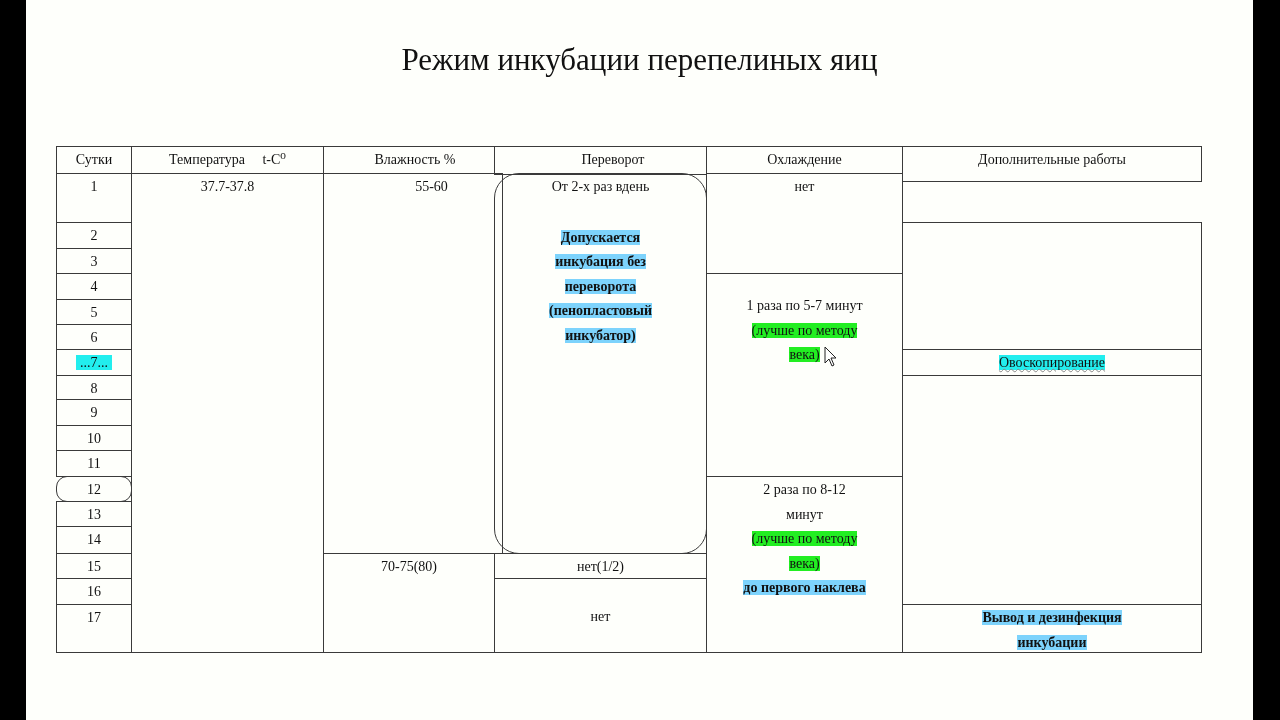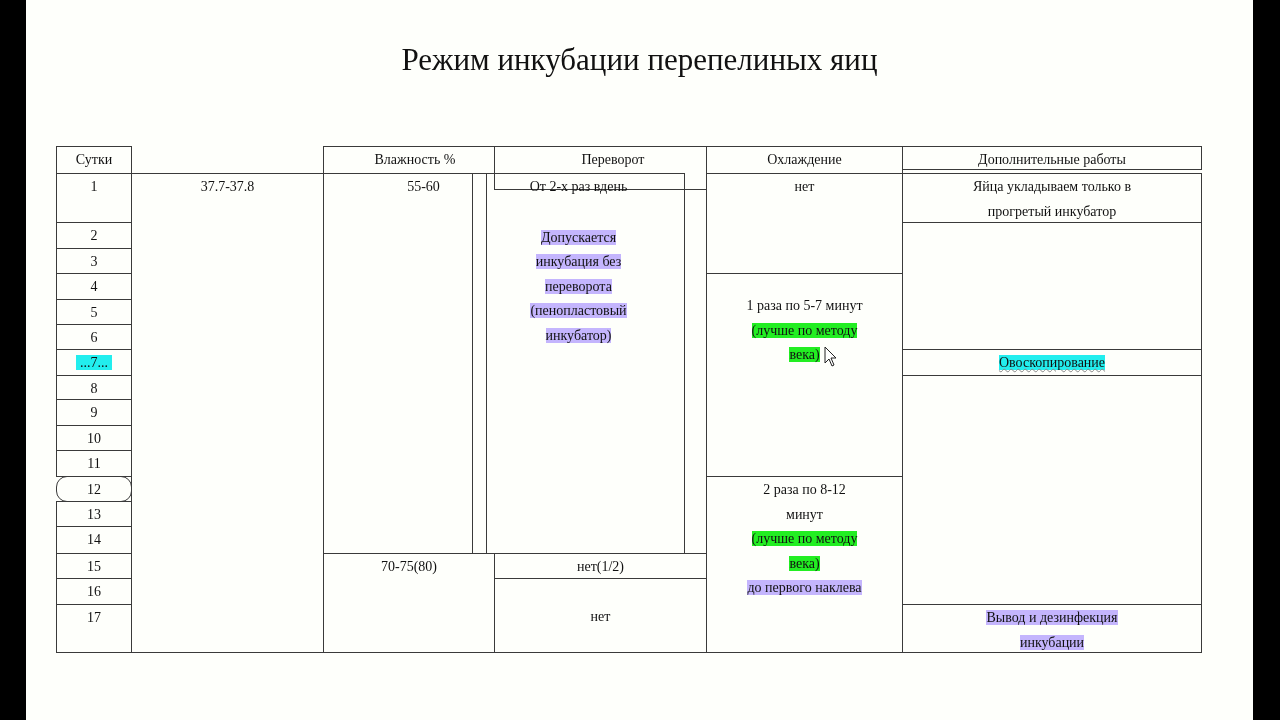--- a/index.html
+++ b/index.html
@@ -16,39 +16,40 @@
     font-size: 31px; color: #111;
   }
   .tbl {
     position: absolute; left: 30px; top: 146px; width: 1146px; height: 507px;
   }
   .cell {
     position: absolute; box-sizing: border-box; border: 1px solid #3a3a3a;
     text-align: center; font-size: 14px; color: #111; line-height: 24.5px;
     padding-top: 1px;
   }
-  .hl-y { background: #c4b5fd; }
+  .hl-y { background: #7dd3fc; font-weight: bold; }
   .hl-g { background: #22ee22; }
   .hl-c { background: #22eeee; }
   .sq { text-decoration: underline wavy #888; text-decoration-thickness: 1px; }
   .cursor { position: absolute; left: 824px; top: 346px; width: 14px; height: 22px; }
 </style>
 </head>
 <body>
 
 <div class="page">
   <div class="title">Режим инкубации перепелиных яиц</div>
 
   <div class="tbl">
 
     <div class="cell" style="left:0;top:0;width:76px;height:28px;">Сутки</div>
+    <div class="cell" style="left:75px;top:0;width:193px;height:28px;white-space:pre;">Температура     t-C⁰</div>
     <div class="cell" style="left:267px;top:0;width:172px;height:28px;padding-left:12px;">Влажность %</div>
-    <div class="cell" style="left:438px;top:0;width:213px;height:44px;padding-left:25px;">Переворот</div>
+    <div class="cell" style="left:438px;top:0;width:213px;height:29px;padding-left:25px;">Переворот</div>
     <div class="cell" style="left:650px;top:0;width:197px;height:28px;">Охлаждение</div>
-    <div class="cell" style="left:846px;top:0;width:300px;height:24px;">Дополнительные работы</div>
+    <div class="cell" style="left:846px;top:0;width:300px;height:36px;">Дополнительные работы</div>
 
     <div class="cell" style="left:0;top:27px;width:76px;height:50px;">1</div>
     <div class="cell" style="left:0;top:76px;width:76px;height:27px;">2</div>
     <div class="cell" style="left:0;top:102px;width:76px;height:26px;">3</div>
     <div class="cell" style="left:0;top:127px;width:76px;height:27px;">4</div>
     <div class="cell" style="left:0;top:153px;width:76px;height:26px;">5</div>
     <div class="cell" style="left:0;top:178px;width:76px;height:26px;">6</div>
     <div class="cell" style="left:0;top:203px;width:76px;height:27px;"><span class="hl-c" style="padding:0 4px;">...7...</span></div>
     <div class="cell" style="left:0;top:229px;width:76px;height:25px;">8</div>
     <div class="cell" style="left:0;top:253px;width:76px;height:27px;">9</div>
@@ -56,24 +57,24 @@
     <div class="cell" style="left:0;top:304px;width:76px;height:27px;">11</div>
     <div class="cell" style="left:0;top:330px;width:76px;height:26px;border-radius:11px;">12</div>
     <div class="cell" style="left:0;top:355px;width:76px;height:26px;">13</div>
     <div class="cell" style="left:0;top:380px;width:76px;height:28px;">14</div>
     <div class="cell" style="left:0;top:407px;width:76px;height:26px;">15</div>
     <div class="cell" style="left:0;top:432px;width:76px;height:27px;">16</div>
     <div class="cell" style="left:0;top:458px;width:76px;height:49px;">17</div>
 
     <div class="cell" style="left:75px;top:27px;width:193px;height:480px;">37.7-37.8</div>
 
-    <div class="cell" style="left:267px;top:27px;width:164px;height:381px;padding-left:37px;">55-60</div>
+    <div class="cell" style="left:267px;top:27px;width:180px;height:381px;padding-left:37px;">55-60</div>
     <div class="cell" style="left:267px;top:407px;width:172px;height:100px;">70-75(80)</div>
 
-    <div class="cell" style="left:416px;top:27px;width:213px;height:381px;">
+    <div class="cell" style="left:438px;top:27px;width:213px;height:381px;border-radius:25px;">
       <div>От 2-х раз вдень</div>
       <div style="height:26px;"></div>
       <div>
         <span class="hl-y">Допускается</span><br>
         <span class="hl-y">инкубация без</span><br>
         <span class="hl-y">переворота</span><br>
         <span class="hl-y">(пенопластовый</span><br>
         <span class="hl-y">инкубатор)</span>
       </div>
     </div>
@@ -87,24 +88,20 @@
       <span class="hl-g">века)</span>
     </div>
     <div class="cell" style="left:650px;top:330px;width:197px;height:177px;">
       <div>2 раза по 8-12</div>
       <div>минут</div>
       <span class="hl-g">(лучше по методу</span><br>
       <span class="hl-g">века)</span><br>
       <span class="hl-y">до первого наклева</span>
     </div>
 
-    <div class="cell" style="left:846px;top:27px;width:300px;height:50px;">
-      <div>Яйца укладываем только в</div>
-      <div>прогретый инкубатор</div>
-    </div>
     <div class="cell" style="left:846px;top:76px;width:300px;height:128px;"></div>
     <div class="cell" style="left:846px;top:203px;width:300px;height:27px;">
       <span class="hl-c sq">Овоскопирование</span>
     </div>
     <div class="cell" style="left:846px;top:229px;width:300px;height:230px;"></div>
     <div class="cell" style="left:846px;top:458px;width:300px;height:49px;">
       <span class="hl-y">Вывод и дезинфекция</span><br>
       <span class="hl-y">инкубации</span>
     </div>
   </div>

